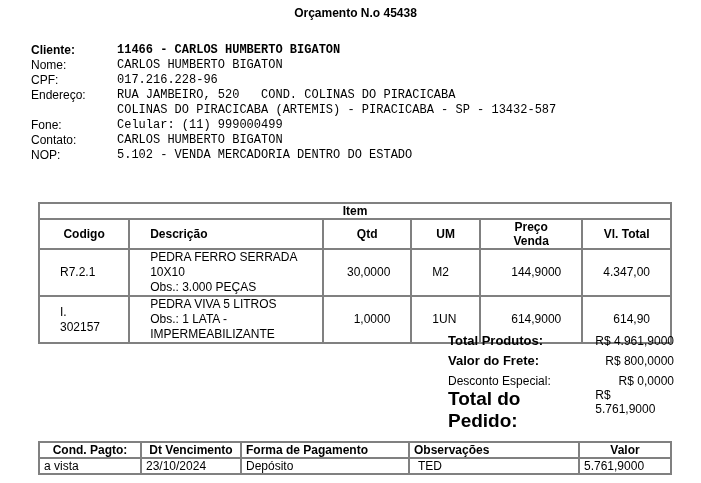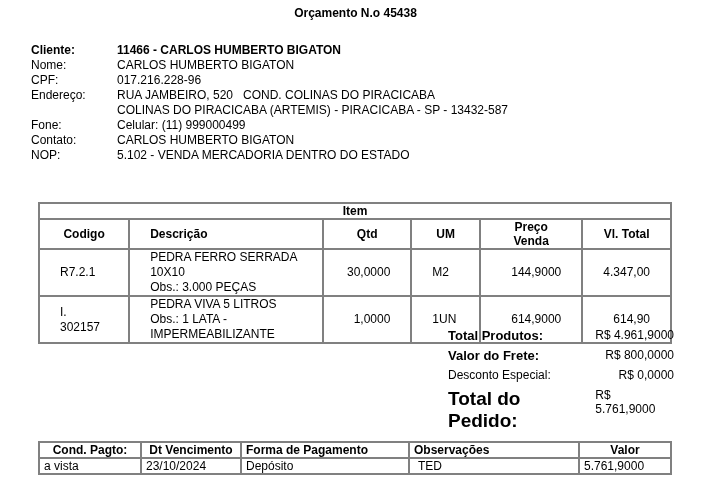--- a/index.html
+++ b/index.html
@@ -7,37 +7,37 @@
     width: 701px; height: 483px; position: relative; overflow: hidden;
     font-family: "Liberation Sans", sans-serif; font-size: 12px; color: #000;
   }
   .title {
     position: absolute; left: 0; width: 711px; top: 6px; text-align: center;
     font-weight: bold; font-size: 12px;
   }
   .info { position: absolute; left: 31px; top: 43px; }
   .info-row { display: flex; height: 15px; line-height: 15px; }
   .info-label { width: 86px; }
-  .info-value { white-space: pre; }
+  .info-value { white-space: pre; font-family: Liberation Mono, monospace; }
   .bold { font-weight: bold; }
 
   table.items {
     position: absolute; left: 38px; top: 202px; width: 634px;
     border-collapse: collapse; font-size: 12px;
   }
   table.items td, table.items th {
     border: 2px solid #808080; padding: 0 20px;
   }
   table.items th { font-weight: bold; height: 14px; line-height: 14px; text-align: center; }
   table.items td { height: 28px; line-height: 15px; }
   .r { text-align: right; }
   .c { }
 
   .totals { position: absolute; left: 448px; top: 328px; width: 226px; }
-  .tot-row { display: flex; justify-content: space-between; }
+  .tot-row { display: flex; justify-content: space-between; align-items: flex-end; }
   .tot-row .lbl-b { font-weight: bold; font-size: 13px; }
   .tot-row .lbl { font-size: 12px; }
   .tot-row .val { font-weight: normal; font-size: 12px; }
   .tot-row .lbl-big { font-weight: bold; font-size: 19px; line-height: 22px; }
 
   table.pay {
     position: absolute; left: 38px; top: 441px; width: 634px;
     border-collapse: collapse; font-size: 12px;
   }
   table.pay td, table.pay th { border: 2px solid #808080; padding: 0 4px; height: 14px; line-height: 14px; }

